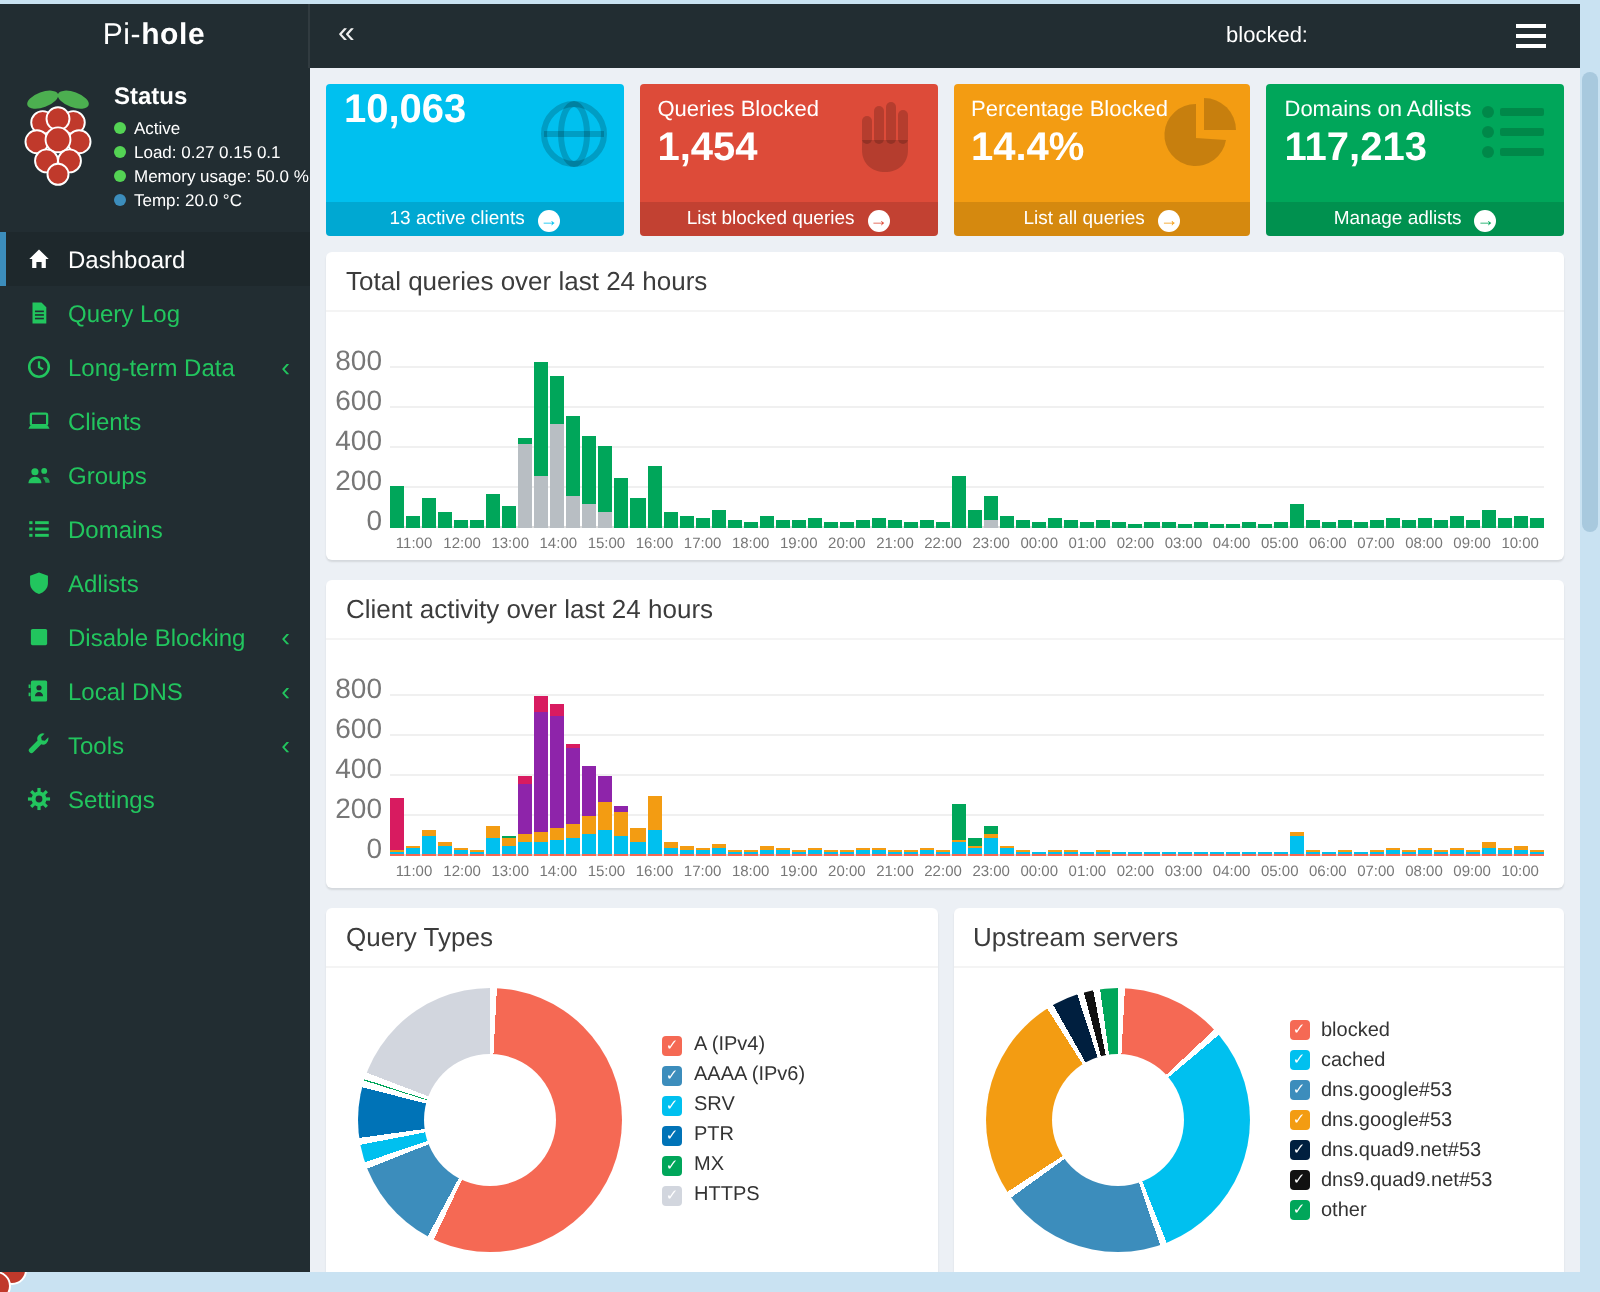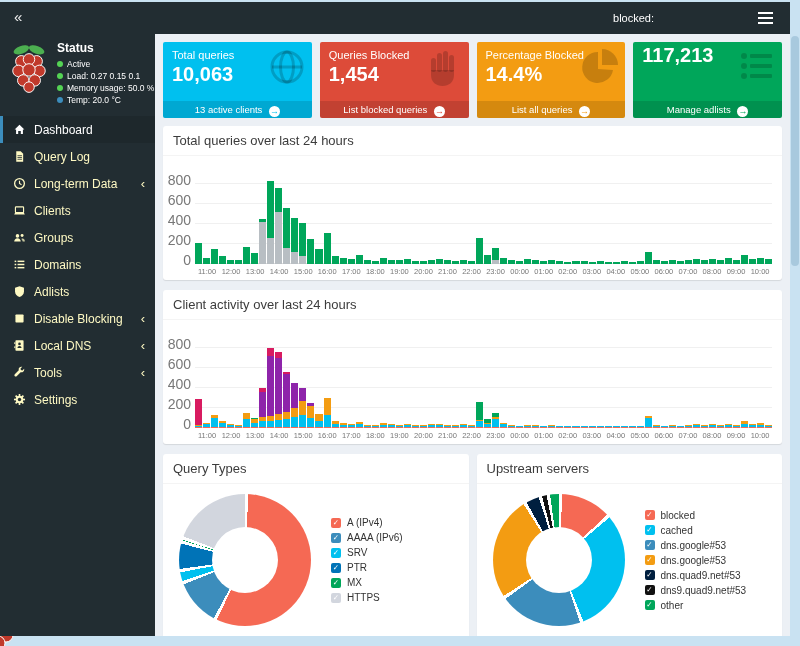--- a/index.html
+++ b/index.html
@@ -18,21 +18,21 @@
   .hamburger i{display:block;width:15px;height:2px;background:#fff;}
 
   
   .sidebar{position:absolute;left:0;top:34px;width:155px;height:602px;background:#222d32;z-index:4;}
   .status-box{display:flex;padding:7px 4px 5px 7px;gap:6px;}
   .status-info{color:#fff;min-width:0;}
   .status-title{font-size:12px;font-weight:700;margin-bottom:3px;}
   .status-line{font-size:8.5px;line-height:12px;display:flex;align-items:center;gap:4px;white-space:nowrap;}
   .dot{width:6px;height:6px;border-radius:50%;display:inline-block;flex:none;}
   .menu{margin-top:5px;}
-  .menu-item{display:flex;align-items:center;height:27px;padding:0 10px 0 12px;color:#fef9c3;font-size:12px;cursor:pointer;}
+  .menu-item{display:flex;align-items:center;height:27px;padding:0 10px 0 12px;color:#22c55e;font-size:12px;cursor:pointer;}
   .menu-item.active{background:#1e282c;color:#fff;border-left:3px solid #3c8dbc;padding-left:9px;}
   .mi-icon{width:14px;height:14px;margin-right:8px;display:inline-flex;align-items:center;justify-content:center;color:inherit;}
   .mi-icon svg{display:block;}
   .mi-chevron{margin-left:auto;font-size:13px;line-height:13px;color:inherit;}
 
   
   .main{position:absolute;left:155px;top:34px;width:635px;height:602px;background:#ecf0f5;overflow:hidden;z-index:3;}
   .cards-row{display:flex;gap:8px;margin:8px;}
   .card{flex:1;position:relative;height:76px;border-radius:2px;color:#fff;overflow:hidden;}
   .card-title{font-size:11px;padding:7px 9px 0;position:relative;z-index:1;}
@@ -68,20 +68,23 @@
   .scroll-strip{position:absolute;right:0;top:0;width:10px;height:646px;background:#c9e2f2;z-index:6;}
   .scroll-thumb{position:absolute;right:1px;top:36px;width:8px;height:230px;background:#a8c9de;border-radius:4px;}
   .deco{position:absolute;left:-10px;top:613px;z-index:2;}
 </style>
 </head>
 <body>
 
 <div class="screen">
 
   <div class="navbar">
+    <div class="logo">
+      <span>Pi-</span><span class="bold">hole</span>
+    </div>
     <div class="collapse-btn">«</div>
     <div class="nav-right">
       <span class="hostname">blocked:</span>
       <div class="hamburger">
           <i></i>
           <i></i>
           <i></i>
         </div>
     </div>
   </div>
@@ -254,21 +257,20 @@
       <div class="card" style="background: rgb(0, 192, 239);">
         <div class="card-icon">
           <svg width="42" height="42" viewBox="0 0 42 42">
               <g fill="none" stroke="rgba(0,0,0,0.18)" stroke-width="3">
                 <circle cx="21" cy="21" r="15"></circle>
                 <ellipse cx="21" cy="21" rx="6.5" ry="15"></ellipse>
                 <line x1="6" y1="21" x2="36" y2="21"></line>
               </g>
             </svg>
         </div>
-        <div class="card-title">Total queries</div>
         <div class="card-value">10,063</div>
         <a class="card-footer">
           <span>13 active clients</span>
           <span class="arrow" style="color: rgb(0, 192, 239);">→</span>
         </a>
       </div>
       <div class="card" style="background: rgb(221, 75, 57);">
         <div class="card-icon">
           <svg width="42" height="42" viewBox="0 0 42 42">
               <g fill="rgba(0,0,0,0.18)">
@@ -309,20 +311,21 @@
               <g fill="rgba(0,0,0,0.18)">
                 <circle cx="8" cy="10" r="3"></circle>
                 <rect x="14" y="8" width="22" height="4" rx="1"></rect>
                 <circle cx="8" cy="20" r="3"></circle>
                 <rect x="14" y="18" width="22" height="4" rx="1"></rect>
                 <circle cx="8" cy="30" r="3"></circle>
                 <rect x="14" y="28" width="22" height="4" rx="1"></rect>
               </g>
             </svg>
         </div>
+        <div class="card-title">Domains on Adlists</div>
         <div class="card-value">117,213</div>
         <a class="card-footer">
           <span>Manage adlists</span>
           <span class="arrow" style="color: rgb(0, 166, 90);">→</span>
         </a>
       </div>
     </div>
 
     <div class="panel">
       <div class="panel-header">Total queries over last 24 hours</div>

